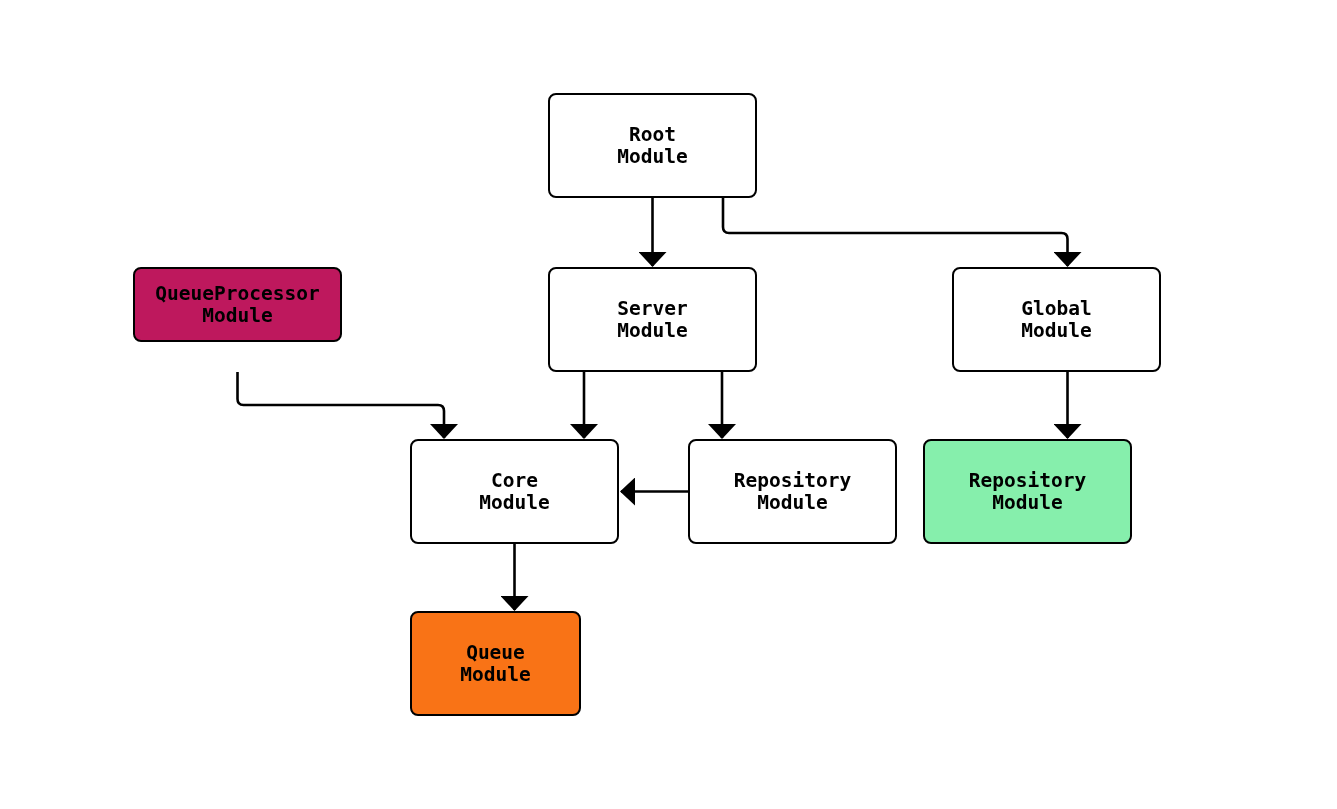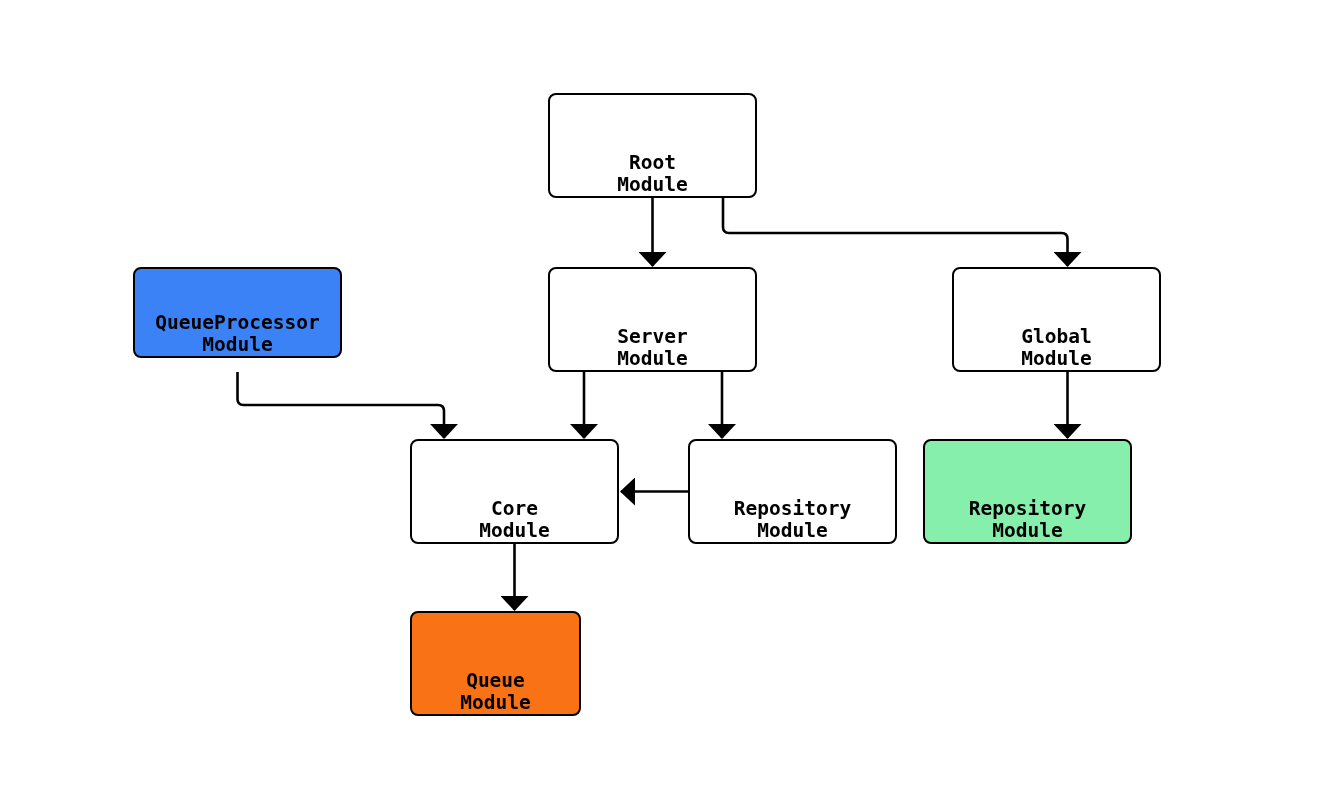--- a/index.html
+++ b/index.html
@@ -27,21 +27,21 @@
     stroke-linecap: butt;
     stroke-linejoin: round;
   }
   .node {
     position: absolute;
     box-sizing: border-box;
     border: 2.5px solid #000000;
     border-radius: 8px;
     background: #ffffff;
     display: flex;
-    align-items: flex-end;
+    align-items: center;
     justify-content: center;
   }
   .node-label {
     font-weight: bold;
     font-size: 19.5px;
     line-height: 22px;
     white-space: pre-line;
     text-align: center;
     letter-spacing: 0;
   }
@@ -65,21 +65,21 @@
         <path class="edge" d="M1067.5,372 L1067.5,438" stroke="#000000" stroke-width="2.6" marker-end="url(#arrowhead)"></path>
         <path class="edge" d="M688,491.5 L621,491.5" stroke="#000000" stroke-width="2.6" marker-end="url(#arrowhead)"></path>
         <path class="edge" d="M514.5,544 L514.5,610" stroke="#000000" stroke-width="2.6" marker-end="url(#arrowhead)"></path>
       </g>
   </svg>
   <div id="node-layer">
       <div class="node" style="left: 548px; top: 93px; width: 209px; height: 105px; background: rgb(255, 255, 255);">
         <span class="node-label" style="color: rgb(0, 0, 0);">Root
 Module</span>
       </div>
-      <div class="node" style="left: 133px; top: 267px; width: 209px; height: 91px; background: #3b82f6;">
+      <div class="node" style="left: 133px; top: 267px; width: 209px; height: 75px; background: #be185d;">
         <span class="node-label" style="color: rgb(0, 0, 0);">QueueProcessor
 Module</span>
       </div>
       <div class="node" style="left: 548px; top: 267px; width: 209px; height: 105px; background: rgb(255, 255, 255);">
         <span class="node-label" style="color: rgb(0, 0, 0);">Server
 Module</span>
       </div>
       <div class="node" style="left: 952px; top: 267px; width: 209px; height: 105px; background: rgb(255, 255, 255);">
         <span class="node-label" style="color: rgb(0, 0, 0);">Global
 Module</span>

